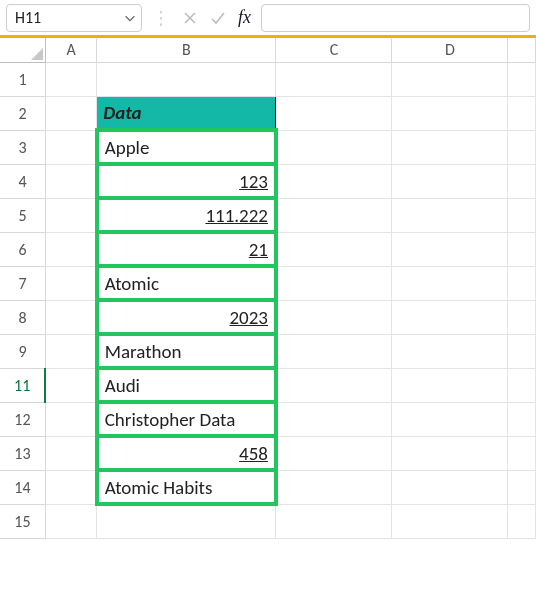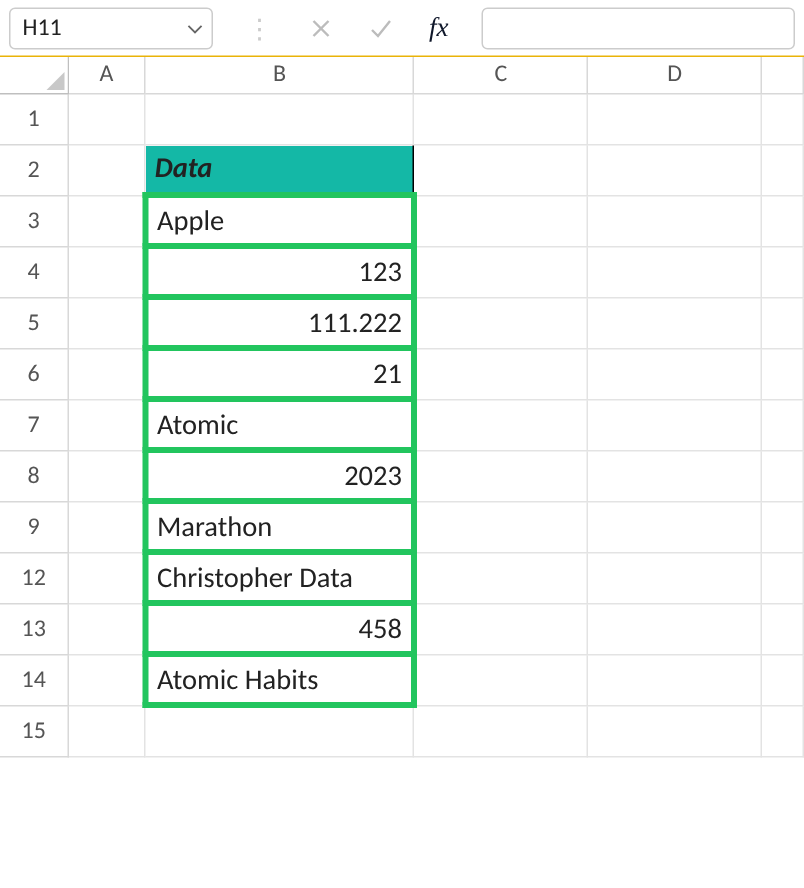--- a/index.html
+++ b/index.html
@@ -10,22 +10,22 @@
     background: #fff;
     width: 536px;
     height: 592px;
     overflow: hidden;
     color: #222;
   }
   .formula-bar {
     display: flex;
     align-items: center;
     padding: 4px 6px;
-    gap: 20px;
-    border-bottom: 1px solid #eab308;
+    gap: 8px;
+    border-bottom: 3px solid #eab308;
     background: #fff;
     height: 38px;
   }
   .namebox {
     display: flex;
     align-items: center;
     justify-content: space-between;
     width: 136px;
     height: 28px;
     border: 1px solid #ccc;
@@ -110,21 +110,21 @@
   td.cell {
     border-right: 1px solid #e3e3e3;
     border-bottom: 1px solid #e3e3e3;
     height: 34px;
     padding: 0 6px;
     font-size: 19px;
     white-space: nowrap;
     overflow: hidden;
   }
   td.leftAlign { text-align: left; }
-  td.rightAlign { text-align: right; }
+  td.rightAlign { text-align: right; text-decoration: underline; }
   td.bordered {
     border: 4px solid #22c55e;
   }
   td.header-cell {
     background: #14b8a6;
     font-weight: bold;
     font-style: italic;
     border: 1px solid #000;
   }
   
@@ -247,20 +247,28 @@
         </tr>
         <tr>
           <th class="row-h">9</th>
           <td class="cell"></td>
           <td class="cell bordered leftAlign">Marathon</td>
           <td class="cell"></td>
           <td class="cell"></td>
           <td class="cell"></td>
         </tr>
         <tr>
+          <th class="row-h active">11</th>
+          <td class="cell"></td>
+          <td class="cell bordered leftAlign">Audi</td>
+          <td class="cell"></td>
+          <td class="cell"></td>
+          <td class="cell"></td>
+        </tr>
+        <tr>
           <th class="row-h">12</th>
           <td class="cell"></td>
           <td class="cell bordered leftAlign">Christopher Data</td>
           <td class="cell"></td>
           <td class="cell"></td>
           <td class="cell"></td>
         </tr>
         <tr>
           <th class="row-h">13</th>
           <td class="cell"></td>

